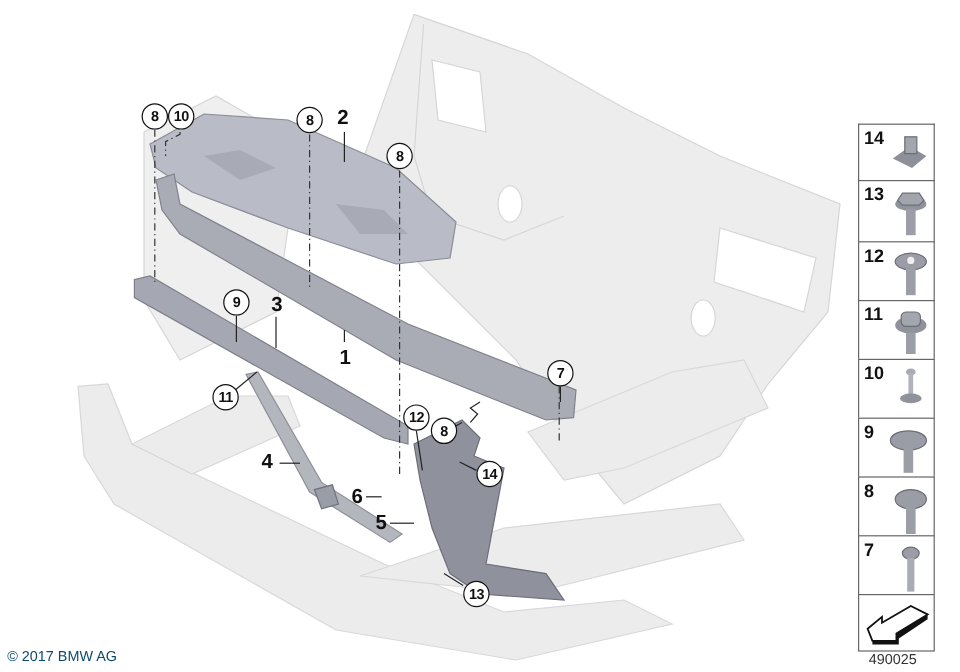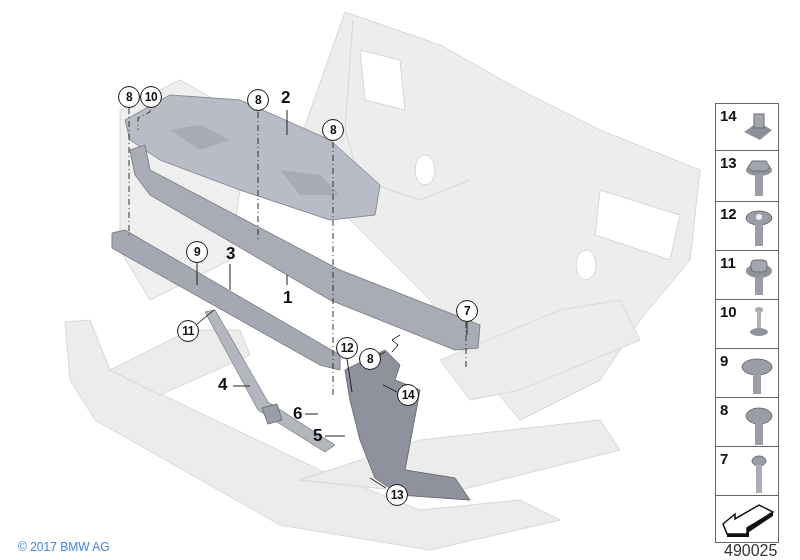--- a/index.html
+++ b/index.html
@@ -5,22 +5,22 @@
   html, body { margin: 0; padding: 0; background: #ffffff; }
   body { width: 800px; height: 560px; position: relative; overflow: hidden; font-family: "Liberation Sans", sans-serif; }
   #diagram { position: absolute; left: 0; top: 0; width: 800px; height: 560px; }
   .callout-circle { position: absolute; width: 22px; height: 22px; border: 1.6px solid #111; border-radius: 50%; background: #fff; box-sizing: border-box; display: flex; align-items: center; justify-content: center; font-weight: bold; font-size: 12px; color: #111; letter-spacing: -0.5px; }
   .callout-plain { position: absolute; font-weight: bold; font-size: 17px; color: #111; }
   .legend { position: absolute; left: 715px; top: 103px; width: 64px; }
   .legend-cell { width: 62px; height: 62px; border: 1px solid #666; border-bottom: none; position: relative; background: #fff; box-sizing: content-box; }
   .legend-cell:last-child { border-bottom: 1px solid #666; }
   .legend-num { position: absolute; left: 4px; top: 3px; font-weight: bold; font-size: 15px; color: #111; }
   .legend-icon { position: absolute; right: 4px; top: 6px; }
-  .copyright { position: absolute; left: 18px; top: 540px; font-size: 12px; color: #3b82f6; }
-  .diagram-id { position: absolute; left: 724px; top: 542px; font-size: 16px; color: #333; }
+  .copyright { position: absolute; left: 6px; top: 540px; font-size: 12px; color: #0c4a6e; }
+  .diagram-id { position: absolute; left: 724px; top: 542px; font-size: 12px; color: #333; }
 </style>
 </head>
 <body>
 
 <div id="diagram">
   <svg width="800" height="560" viewBox="0 0 800 560">
 
     <g fill="#ededed" stroke="#d6d6d6" stroke-width="1">
       <path d="M345 12 L440 45 L520 90 L600 130 L700 170 L690 260 L640 320 L600 380 L520 420 L470 360 L430 300 L380 250 L330 200 L300 140 Z"></path>
       <path d="M353 20 L345 130 L360 180 L420 200 L470 180" fill="none"></path>

